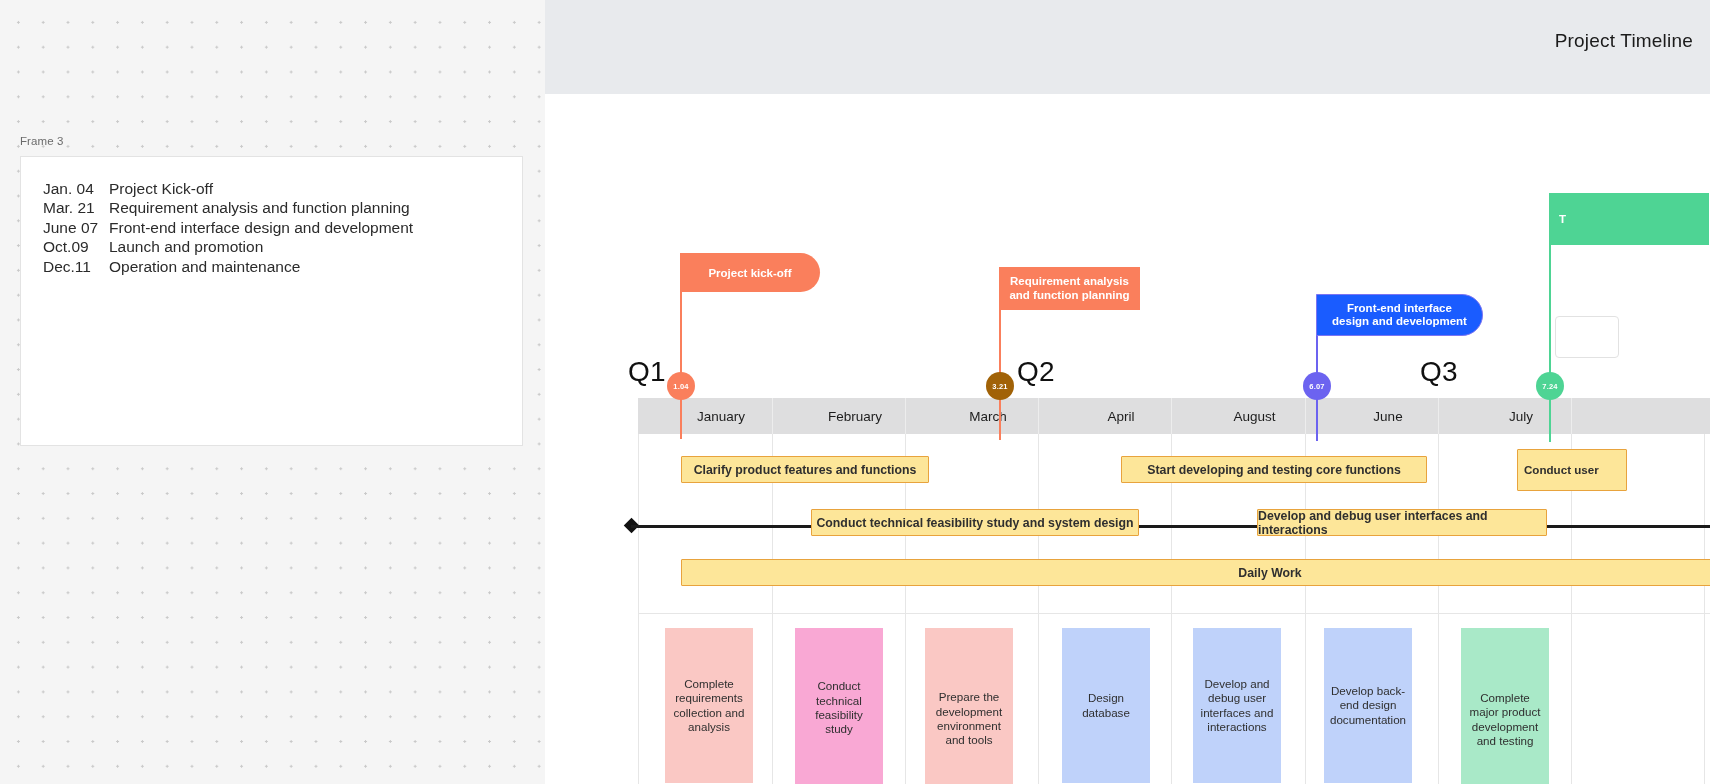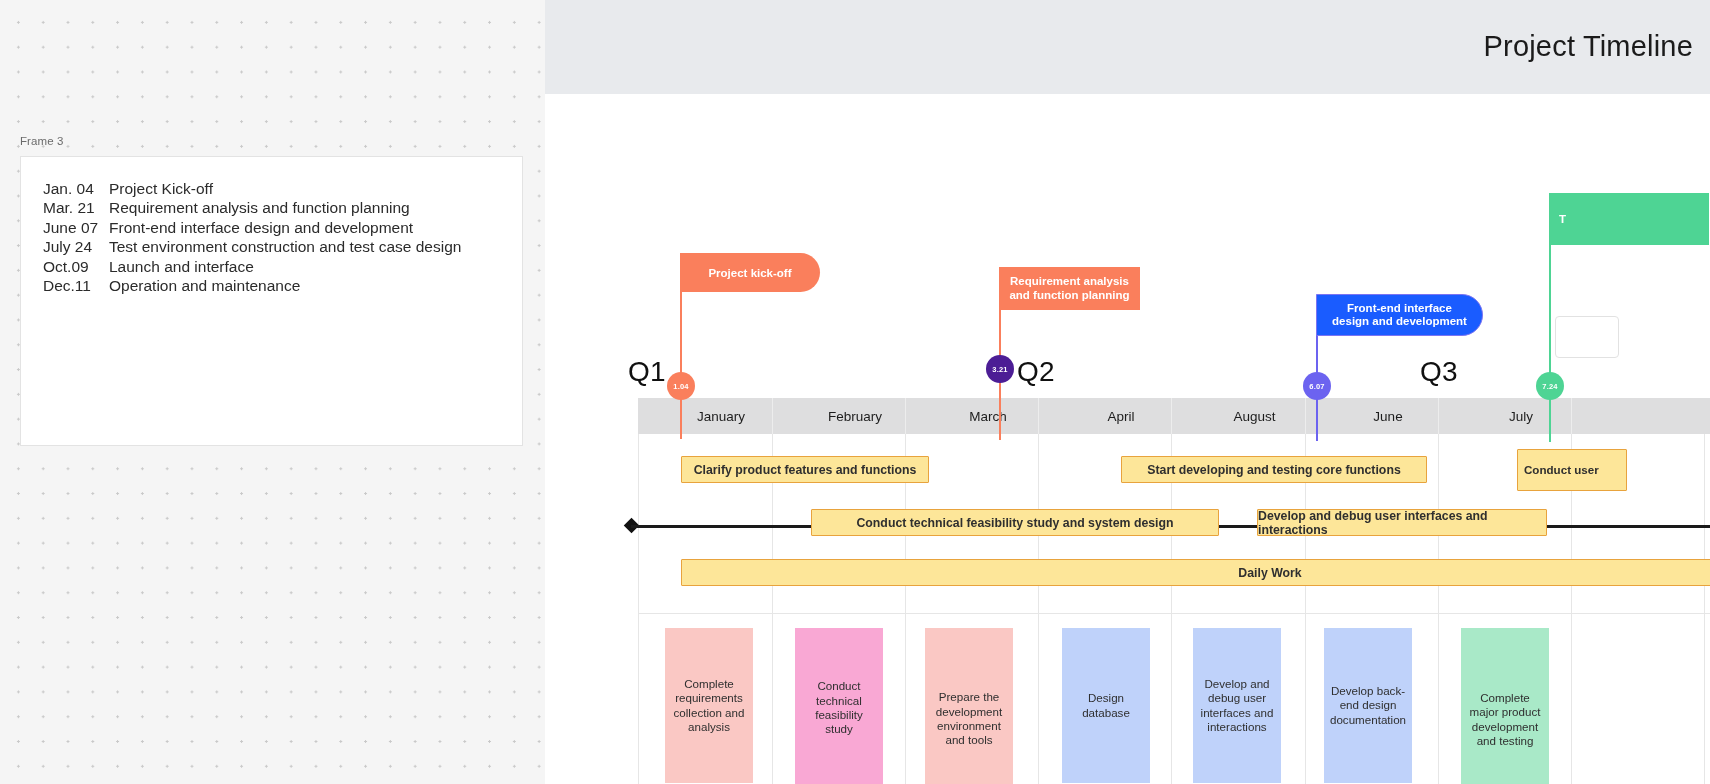--- a/index.html
+++ b/index.html
@@ -39,21 +39,21 @@
   #timeline-pane{
     position:absolute;left:545px;top:0;width:1165px;height:784px;
     background:#ffffff;overflow:hidden;
   }
   #tl-header{
     position:absolute;left:0;top:0;width:1165px;height:94px;
     background:#e8eaed;
   }
   #tl-title{
     position:absolute;right:17px;top:30px;
-    font-size:29px;color:#1b1b1b;letter-spacing:.2px;
+    font-size:19px;color:#1b1b1b;letter-spacing:.2px;
   }
 
   
   #chart{position:absolute;left:0;top:0;width:1165px;height:690px;top:94px;}
 
   
   .vgrid{position:absolute;top:333px;width:1px;height:357px;background:#e6e6e6;}
   .hgrid{position:absolute;left:93px;width:1072px;height:1px;background:#e6e6e6;}
 
   
@@ -134,24 +134,21 @@
         <div class="fl-row">
           <span class="fl-date">Jan. 04</span><span class="fl-text">Project Kick-off</span>
         </div>
         <div class="fl-row">
           <span class="fl-date">Mar. 21</span><span class="fl-text">Requirement analysis and function planning</span>
         </div>
         <div class="fl-row">
           <span class="fl-date">June 07</span><span class="fl-text">Front-end interface design and development</span>
         </div>
         <div class="fl-row">
-          <span class="fl-date">July 24</span><span class="fl-text">Test environment construction and test case design</span>
-        </div>
-        <div class="fl-row">
-          <span class="fl-date">Oct.09</span><span class="fl-text">Launch and interface</span>
+          <span class="fl-date">Oct.09</span><span class="fl-text">Launch and promotion</span>
         </div>
         <div class="fl-row">
           <span class="fl-date">Dec.11</span><span class="fl-text">Operation and maintenance</span>
         </div>
       </div>
     </div>
   </div>
 
   <div id="timeline-pane">
 
@@ -189,38 +186,38 @@
 
       <div id="axis-diamond"></div>
       <div id="axis"></div>
 
       <div class="stem" style="left:135px;top:160px;height:185px;background:#FA7F5C"></div>
       <div class="flag round" style="left:135px;top:159px;width:140px;height:39px;background:#FA7F5C">Project kick-off</div>
       <div class="node" style="left:122px;top:278px;background:#FA7F5C">1.04</div>
 
       <div class="stem" style="left:454px;top:174px;height:172px;background:#FA7F5C"></div>
       <div class="flag" style="left:454px;top:173px;width:141px;height:43px;background:#FA7F5C;line-height:13.5px">Requirement analysis and function planning</div>
-      <div class="node" style="left:441px;top:261px;background:#4c1d95">3.21</div>
+      <div class="node" style="left:441px;top:278px;background:#a16207">3.21</div>
 
       <div class="stem" style="left:771px;top:201px;height:146px;background:#6C63F0"></div>
       <div class="flag round" style="left:771px;top:200px;width:167px;height:42px;background:#1A5CFF;border:1px solid #7B74F2;line-height:13.5px">Front-end interface design and development</div>
       <div class="node" style="left:758px;top:278px;background:#6C63F0">6.07</div>
 
       <div class="stem" style="left:1004px;top:100px;height:248px;background:#4ED494"></div>
       <div class="flag" style="left:1004px;top:99px;width:160px;height:52px;background:#4ED494;justify-content:flex-start;padding-left:10px">T</div>
       <div class="node" style="left:991px;top:278px;background:#4ED494">7.24</div>
 
       <div class="minicard" style="left:1010px;top:222px;width:62px;height:40px"></div>
 
       <div class="taskbar" style="left:136px;top:362px;width:248px">Clarify product features and functions</div>
       <div class="taskbar" style="left:576px;top:362px;width:306px">Start developing and testing core functions</div>
       <div class="taskbar" style="left:972px;top:355px;width:110px;height:42px;font-size:11.6px;line-height:13.4px;justify-content:flex-start;padding-left:6px;text-align:left">Conduct
 user</div>
 
-      <div class="taskbar" style="left:266px;top:415px;width:408px">Conduct technical feasibility study and system design</div>
+      <div class="taskbar" style="left:266px;top:415px;width:328px">Conduct technical feasibility study and system design</div>
       <div class="taskbar" style="left:712px;top:415px;width:290px">Develop and debug user interfaces and interactions</div>
 
       <div class="taskbar" style="left:136px;top:465px;width:1178px">Daily Work</div>
 
       <div class="card" style="left:120px;top:534px;height:155px;background:#FAC8C4">Complete requirements collection and analysis</div>
       <div class="card" style="left:250px;top:534px;height:160px;background:#f9a8d4">Conduct technical feasibility study</div>
       <div class="card" style="left:380px;top:534px;height:182px;background:#FAC8C4">Prepare the development environment and tools</div>
       <div class="card" style="left:517px;top:534px;height:155px;background:#BFD2FA">Design database</div>
       <div class="card" style="left:648px;top:534px;height:155px;background:#BFD2FA">Develop and debug user interfaces and interactions</div>
       <div class="card" style="left:779px;top:534px;height:155px;background:#BFD2FA">Develop back-end design documentation</div>

